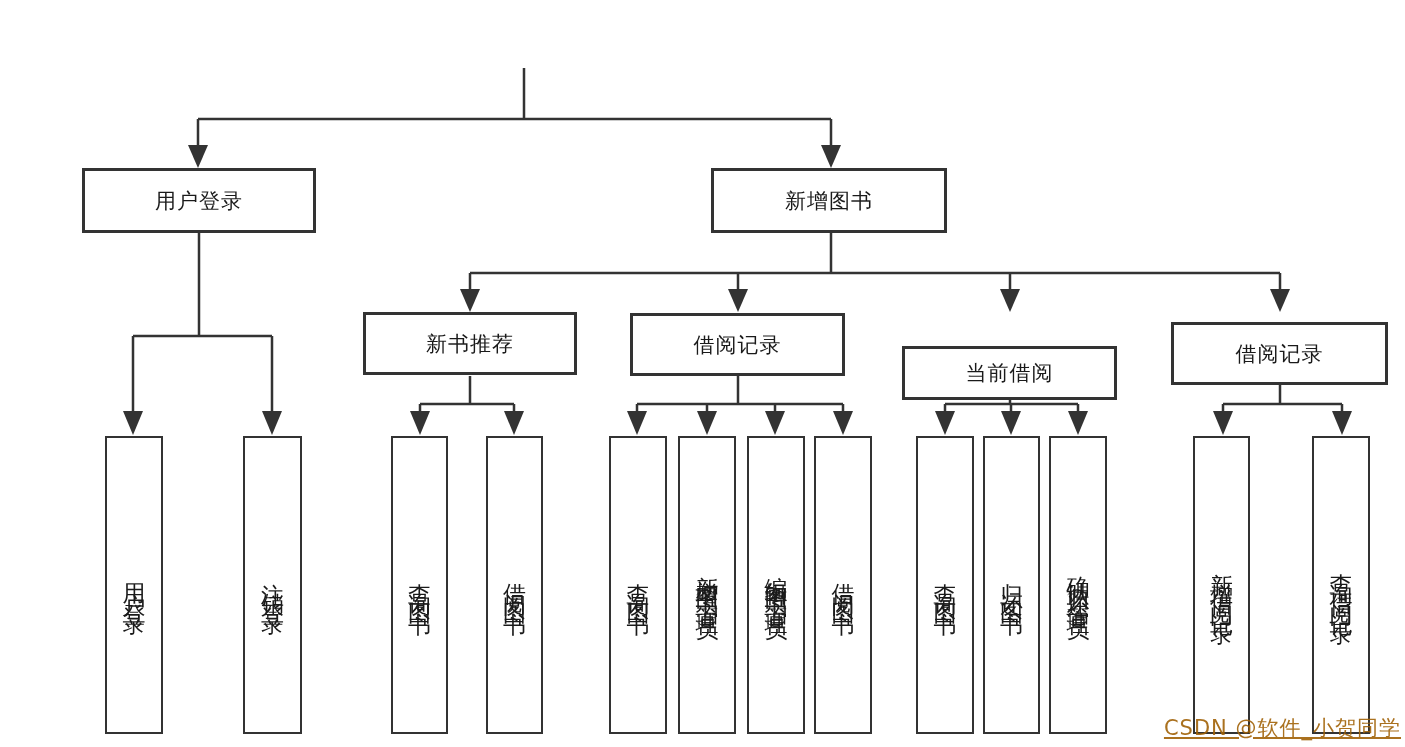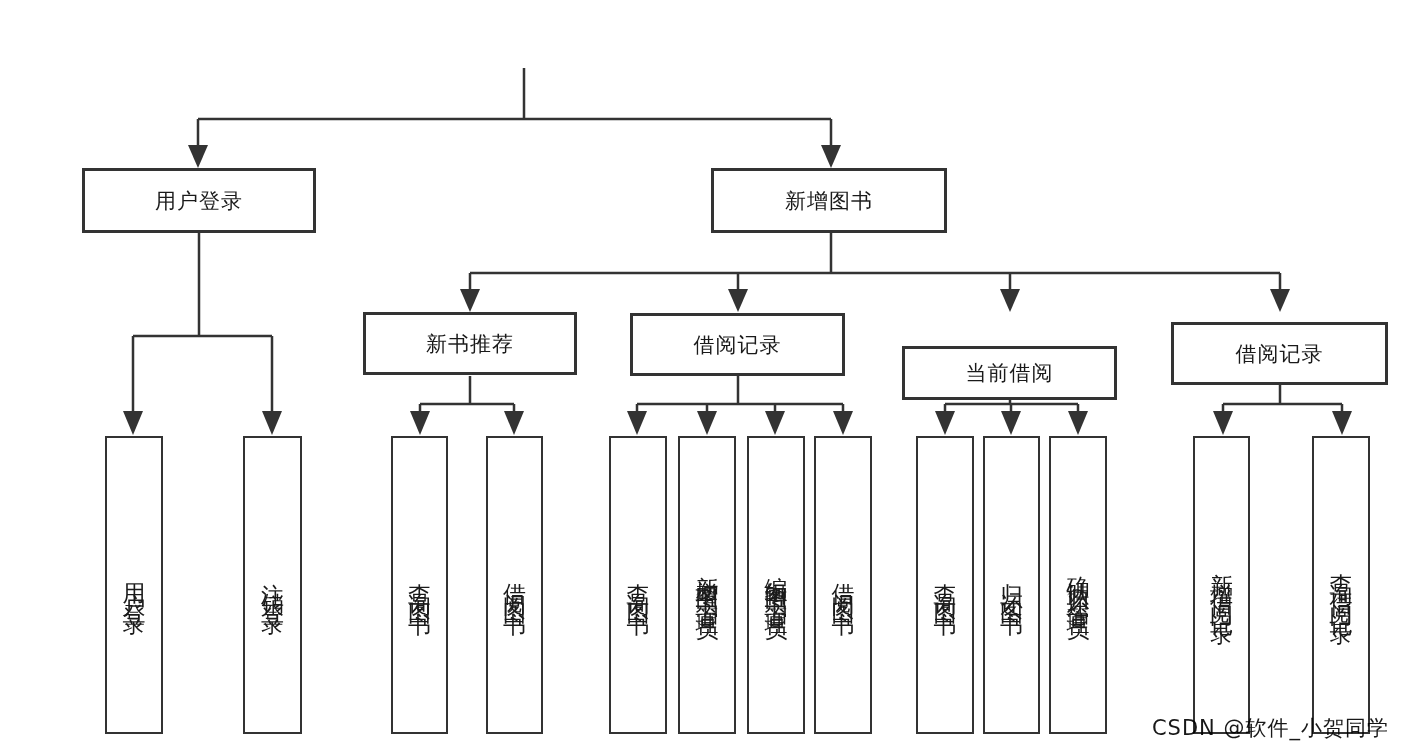--- a/index.html
+++ b/index.html
@@ -42,28 +42,29 @@
     writing-mode: vertical-rl;
     text-orientation: mixed;
     font-size: 23px;
     letter-spacing: 10px;
     color: #1a1a1a;
     line-height: 1;
   }
   .leaf.long { letter-spacing: 6px; }
   .watermark {
     position: absolute;
-    right: 16px;
+    right: 4px;
     bottom: 5px;
     font-size: 21px;
-    color: #000000;
+    color: #a16207;
     opacity: 0.9;
     letter-spacing: 1px;
     z-index: 5;
     white-space: nowrap;
+    text-decoration: underline;
   }
 </style>
 </head>
 <body>
 
 <div class="stage">
 
   <svg class="connectors" width="1405" height="747" viewBox="0 0 1405 747" xmlns="http://www.w3.org/2000/svg">
     <g stroke="#333333" stroke-width="2.5" fill="none">
       <path d="M524,68 V119 M198,119 H831 M198,119 V147 M831,119 V147"></path>

